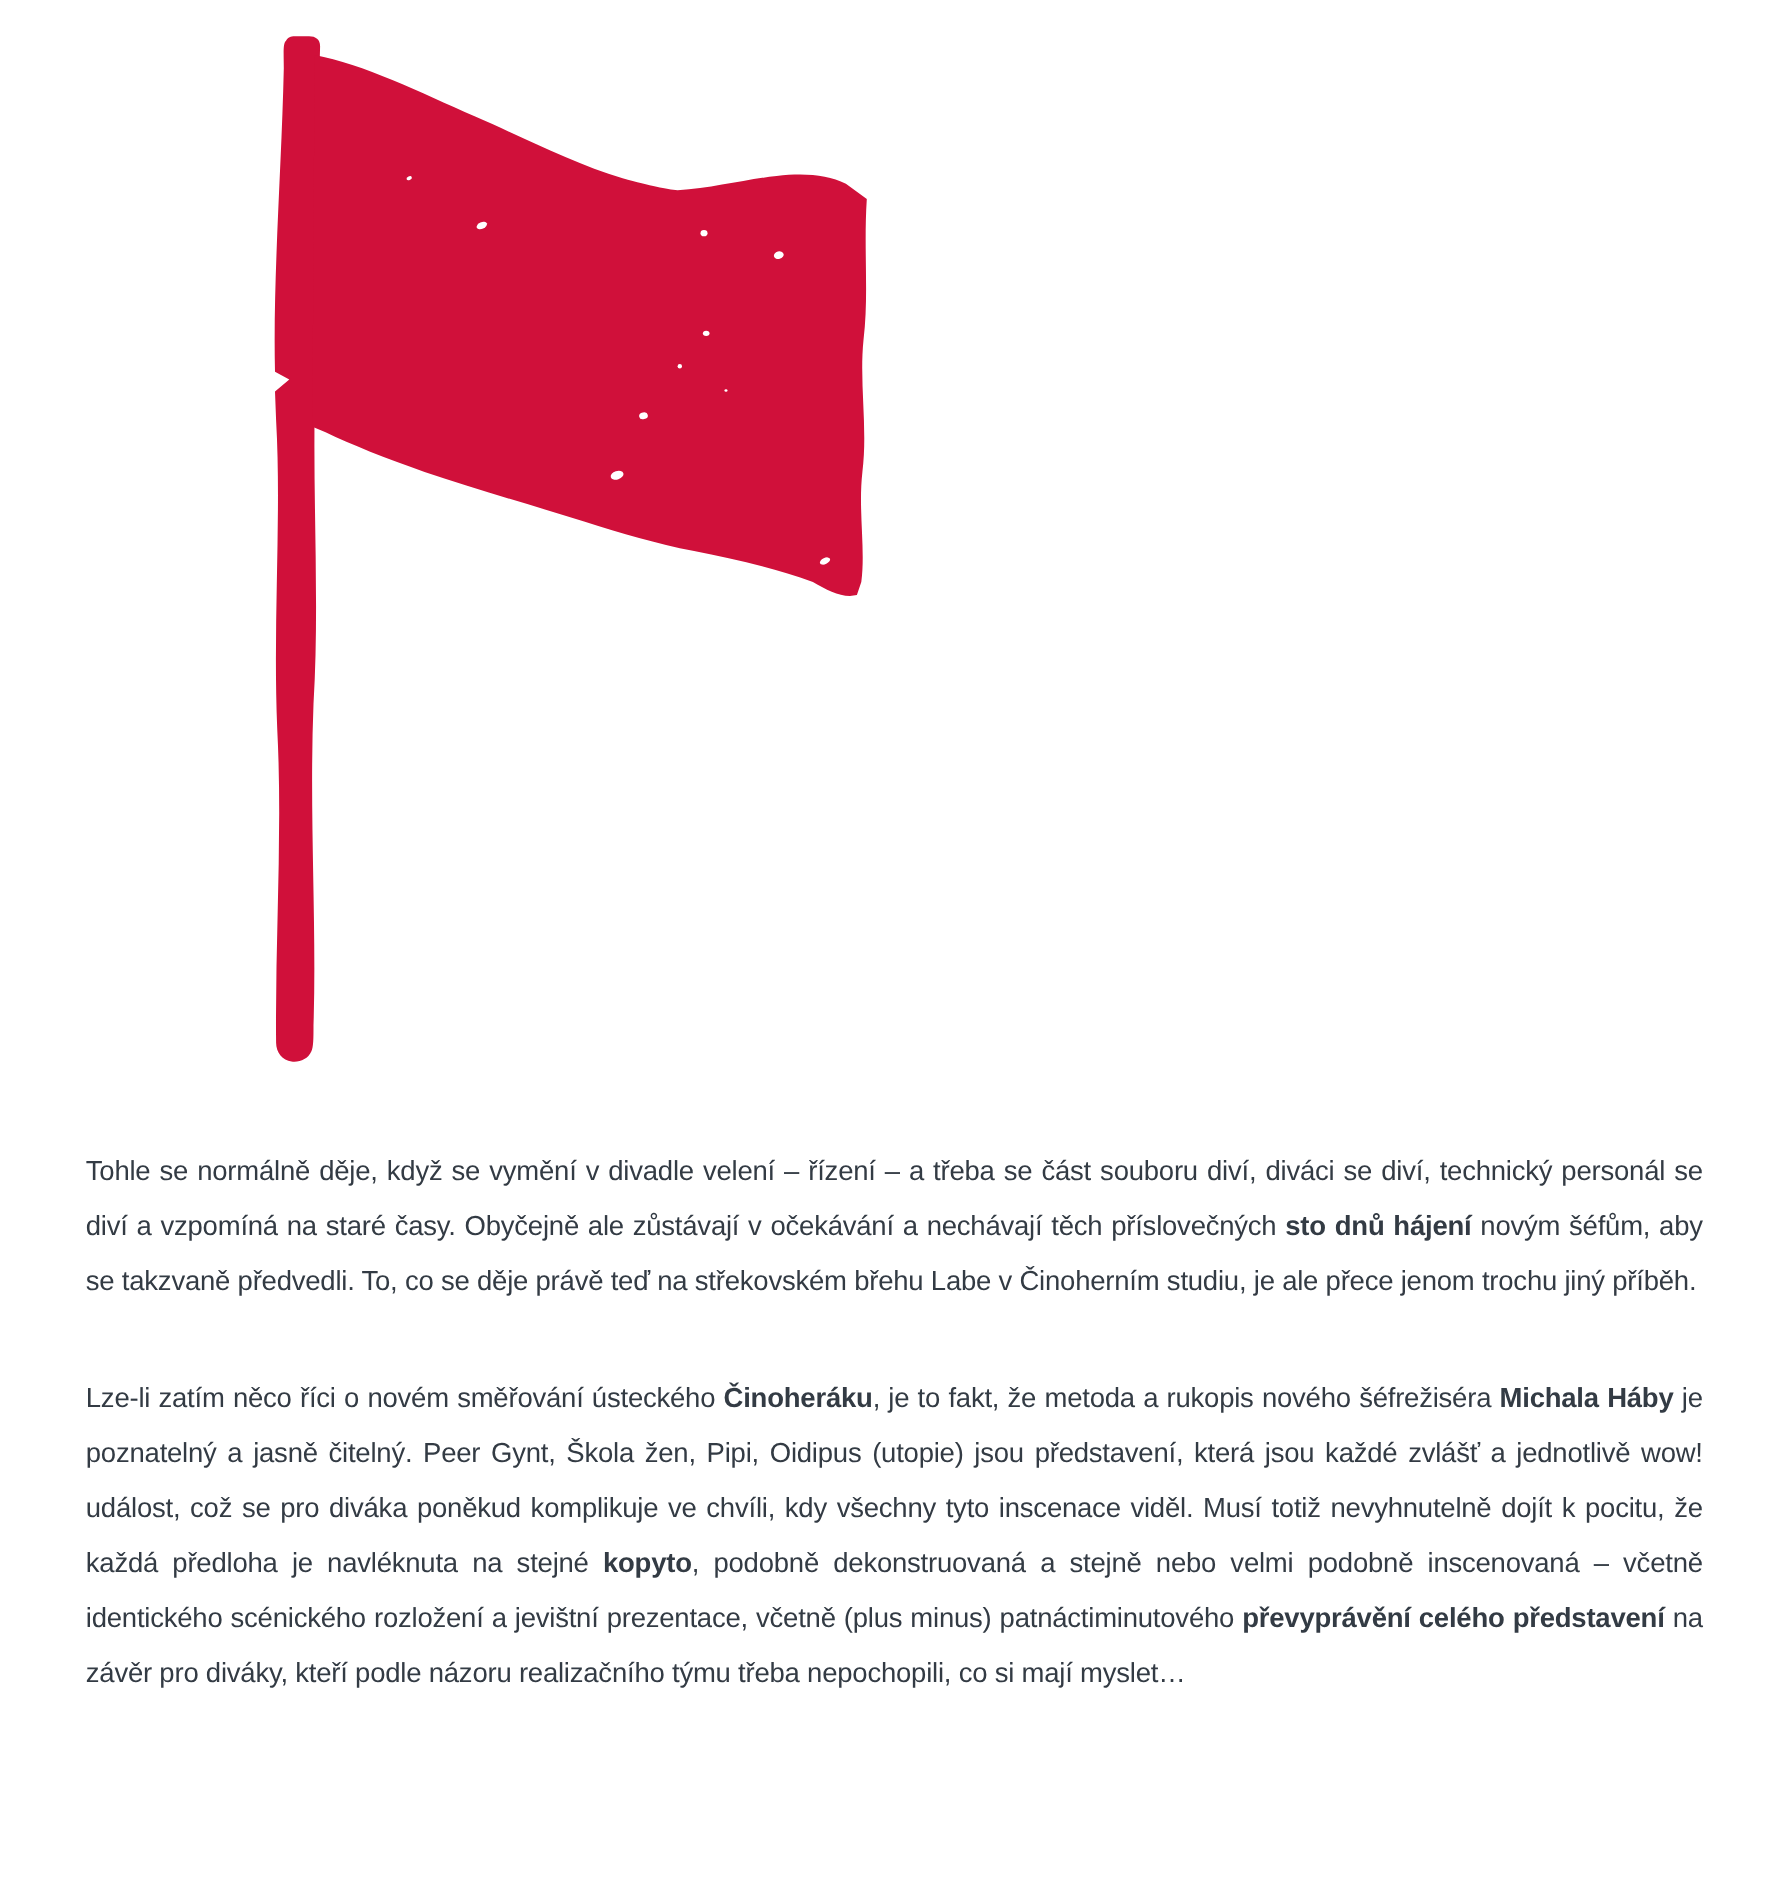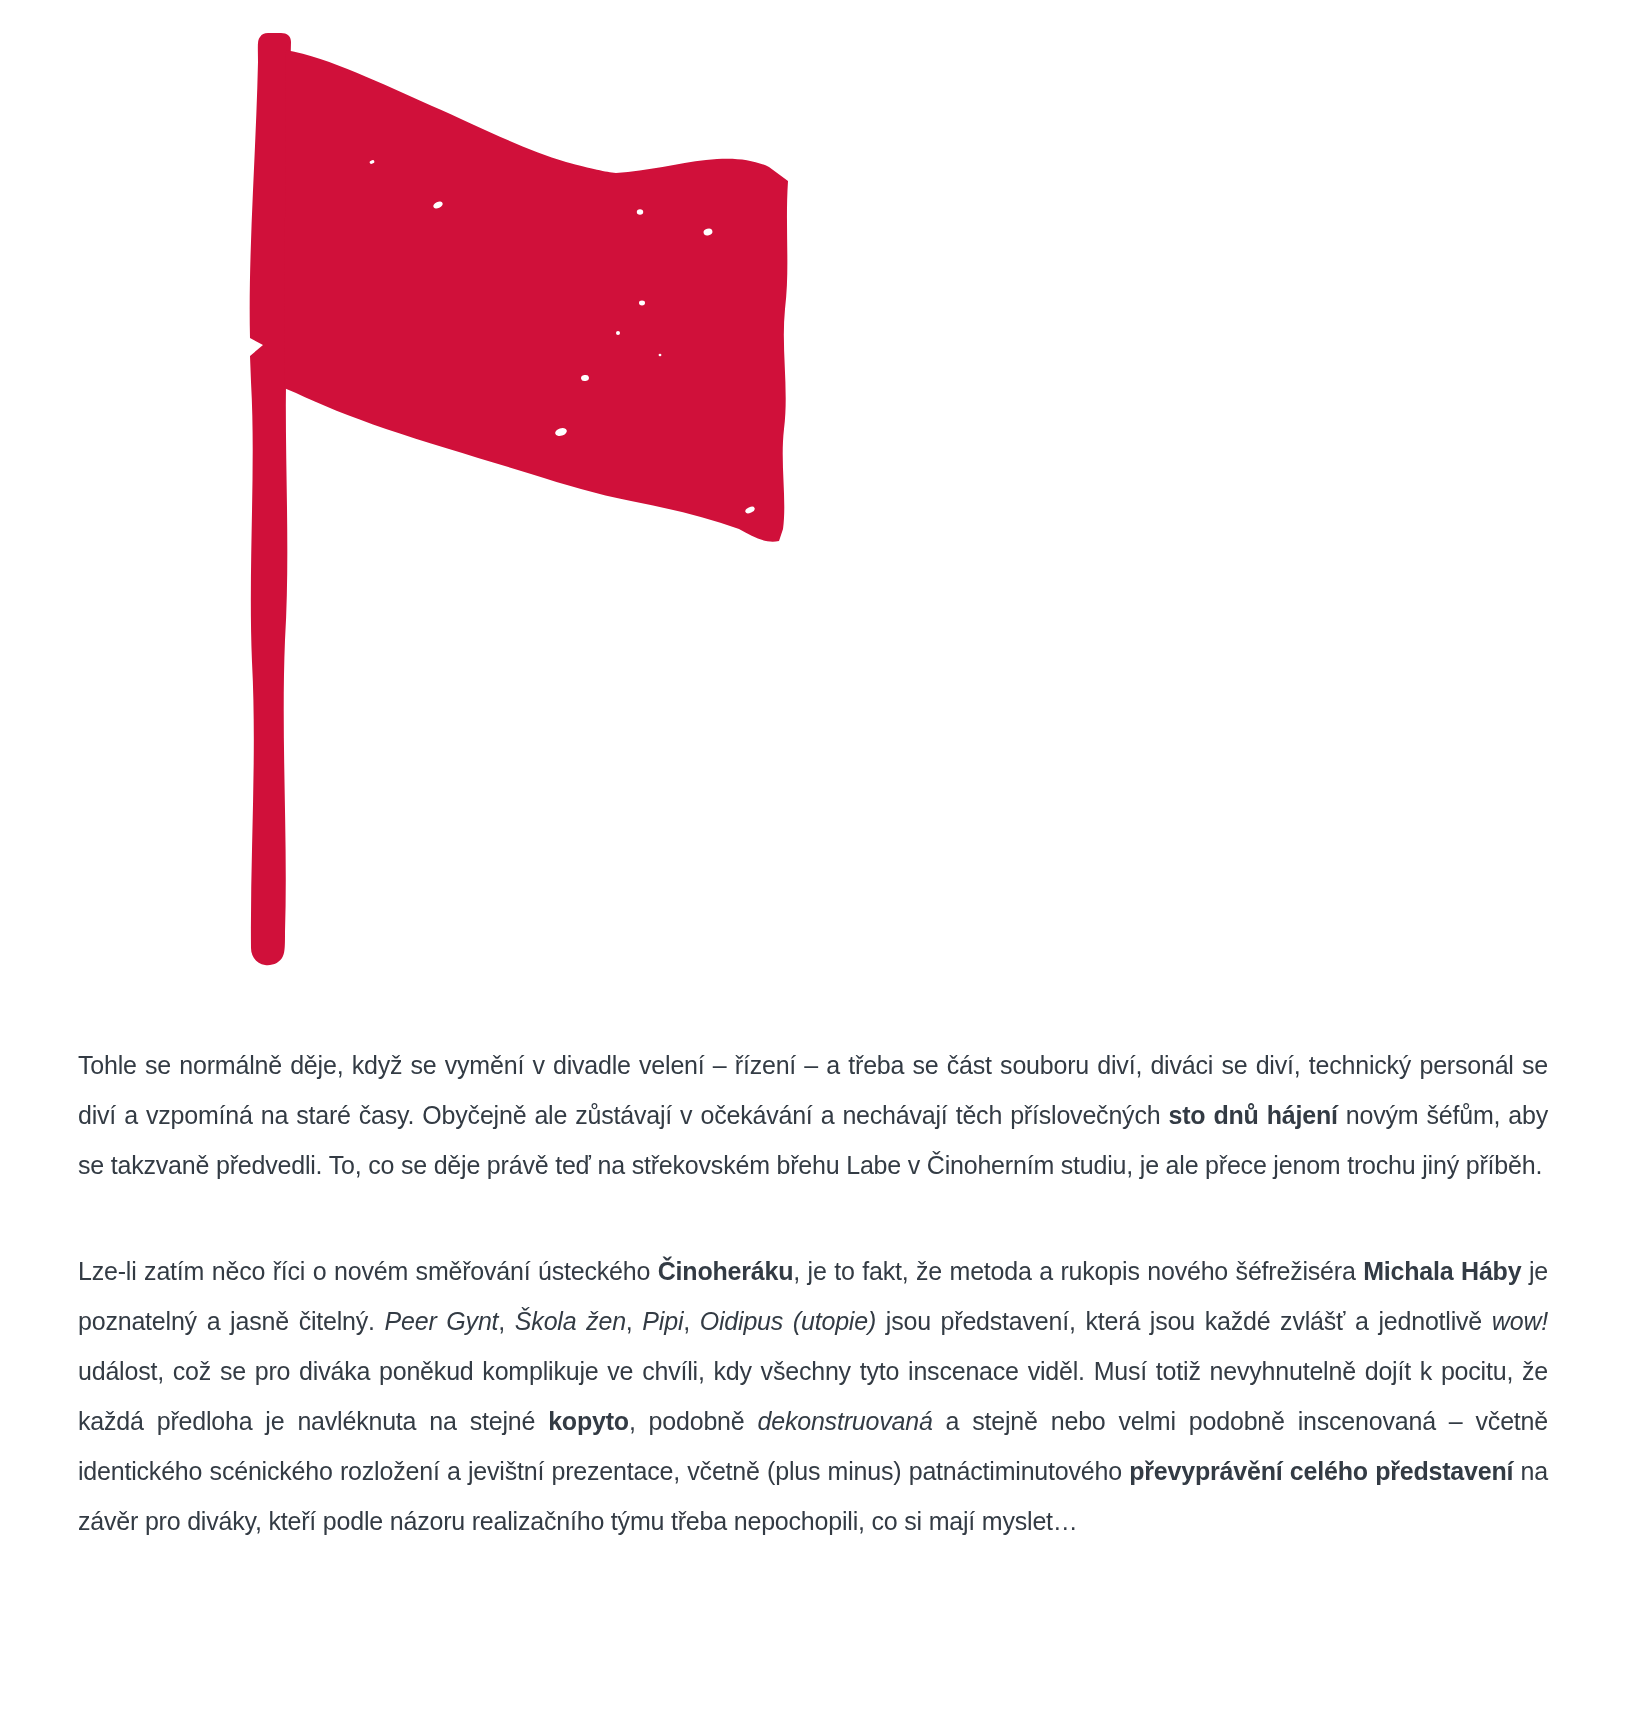--- a/index.html
+++ b/index.html
@@ -32,21 +32,21 @@
     letter-spacing: -0.2px;
     text-align: justify;
   }
   .article p {
     margin: 0;
   }
   .article p + p {
     margin-top: 56px;
   }
   .b { font-weight: 700; }
-  .i { font-style: italic; }
+  .i { }
 </style>
 </head>
 <body>
 
 <div class="flag-wrap">
   <svg width="850" height="1000" viewBox="0 0 850 1000" xmlns="http://www.w3.org/2000/svg" aria-hidden="true">
     <g fill="#D0103A">
 
       <path d="
         M 268 33

